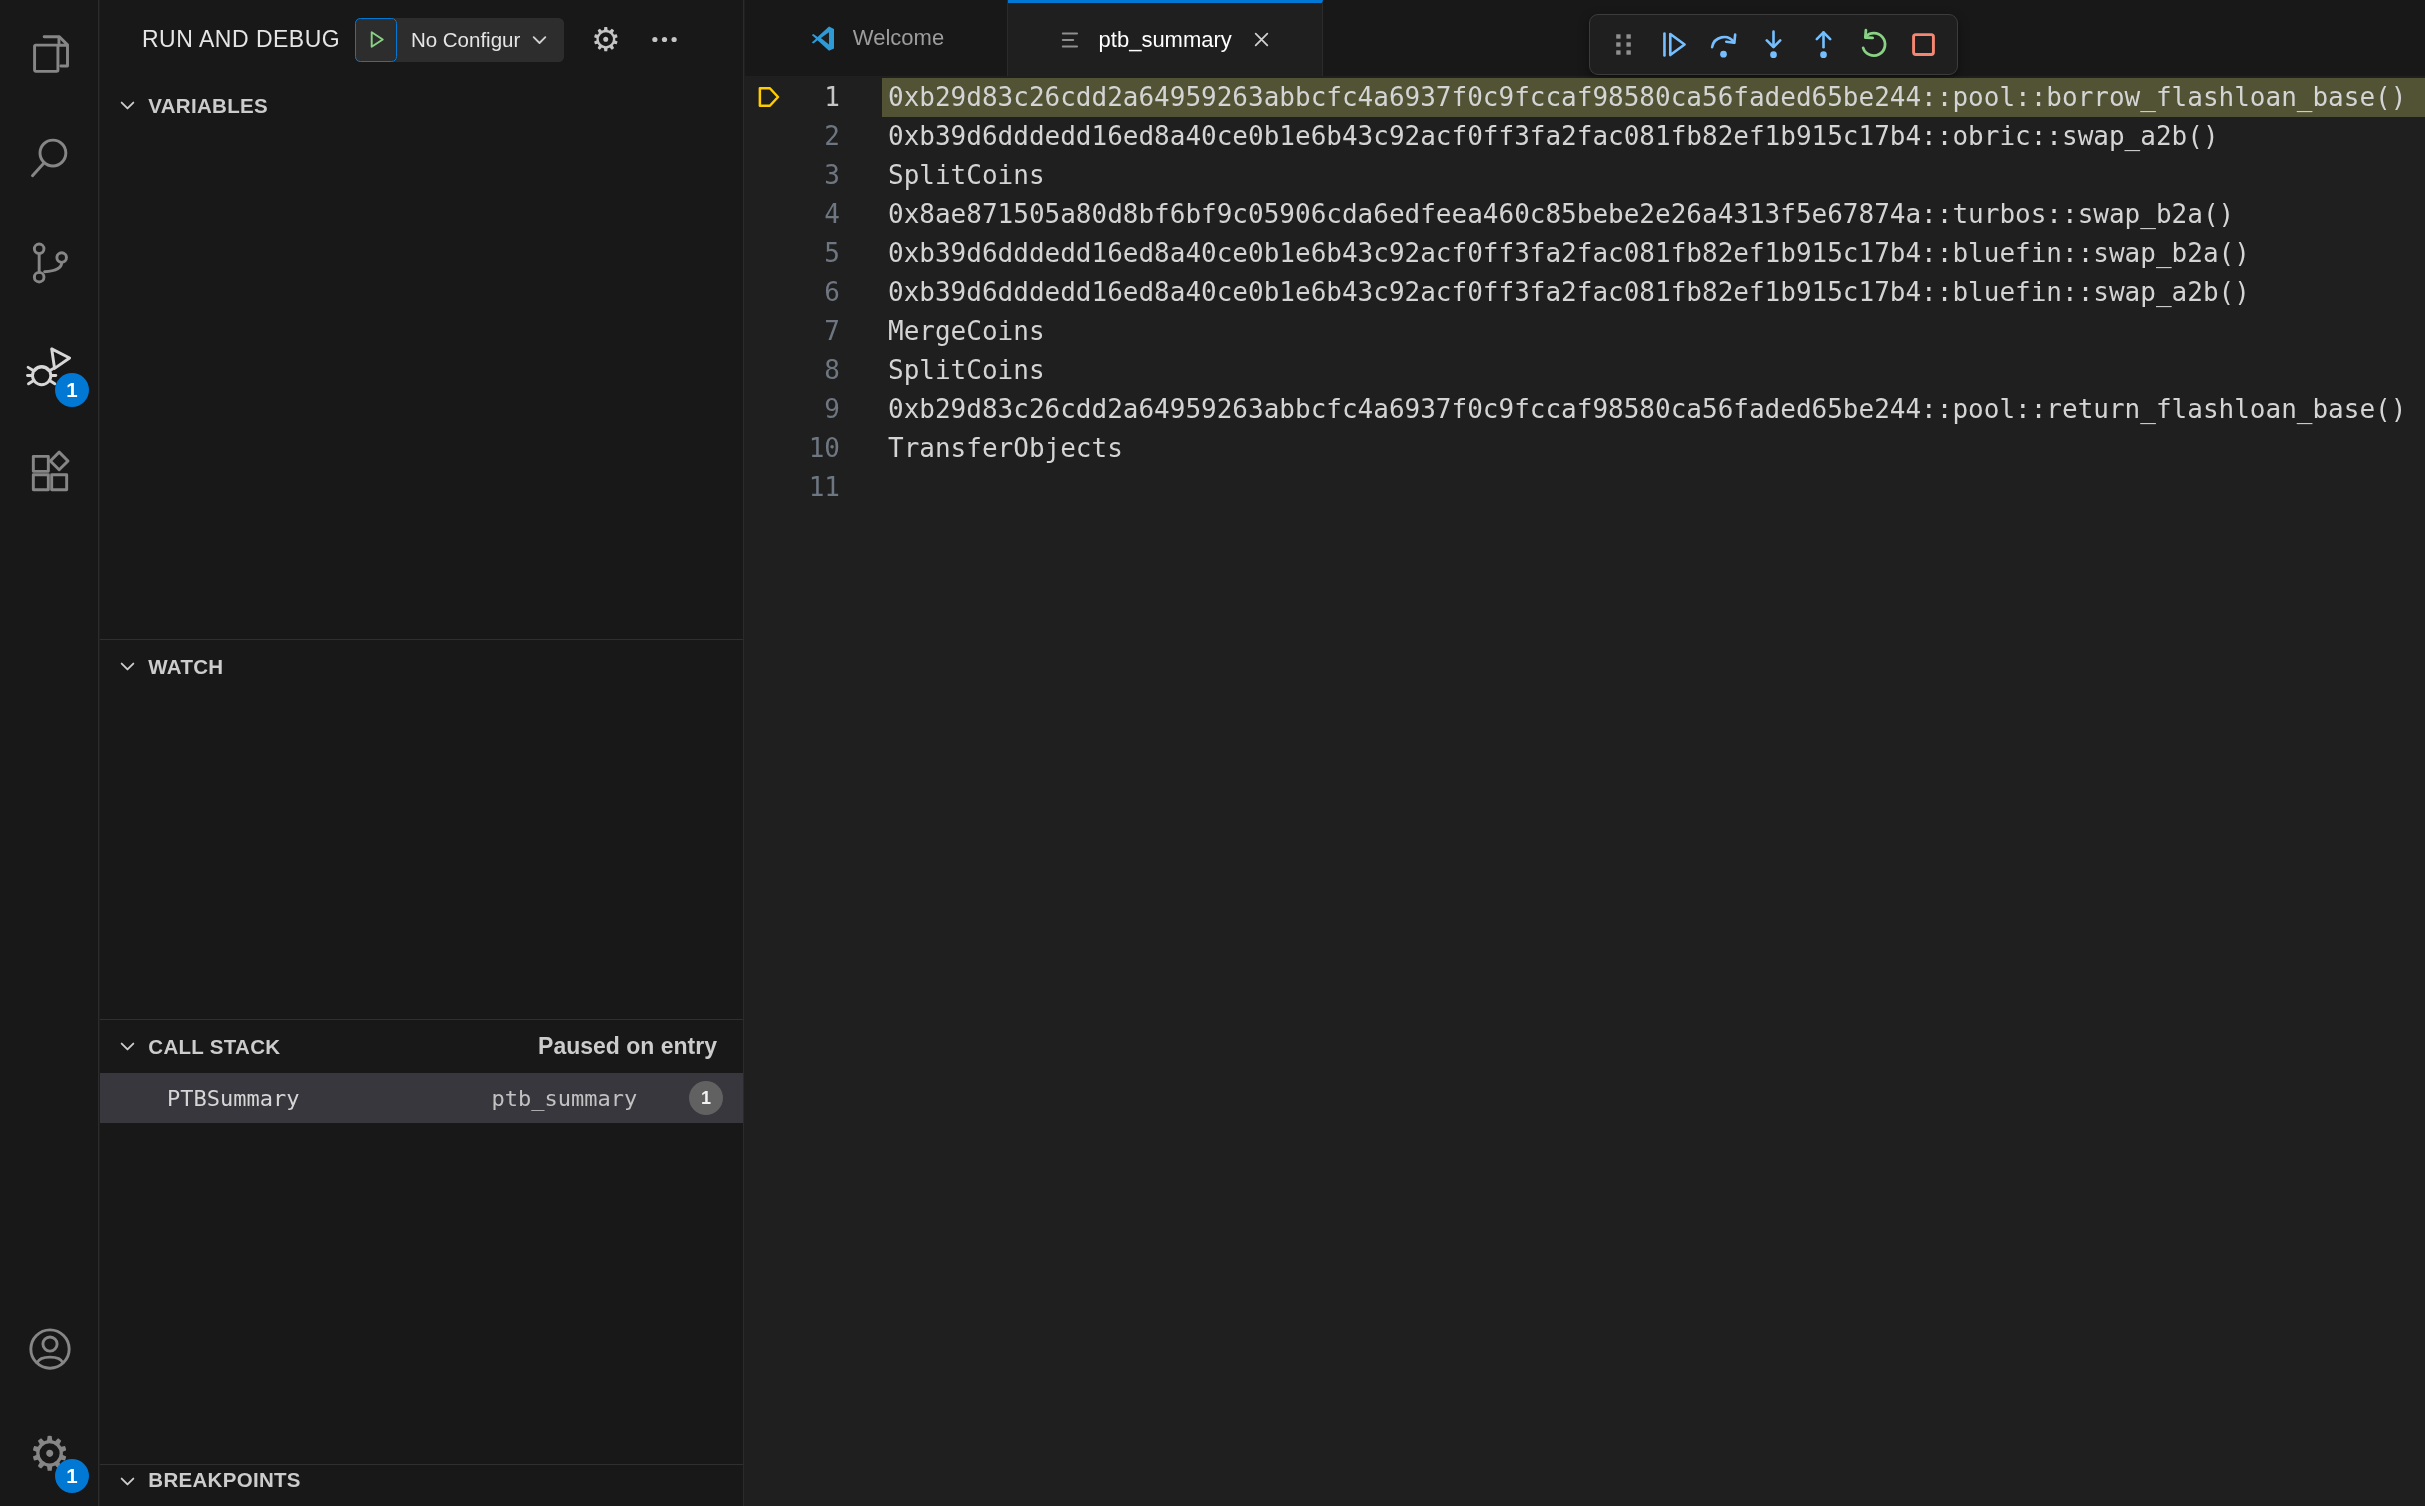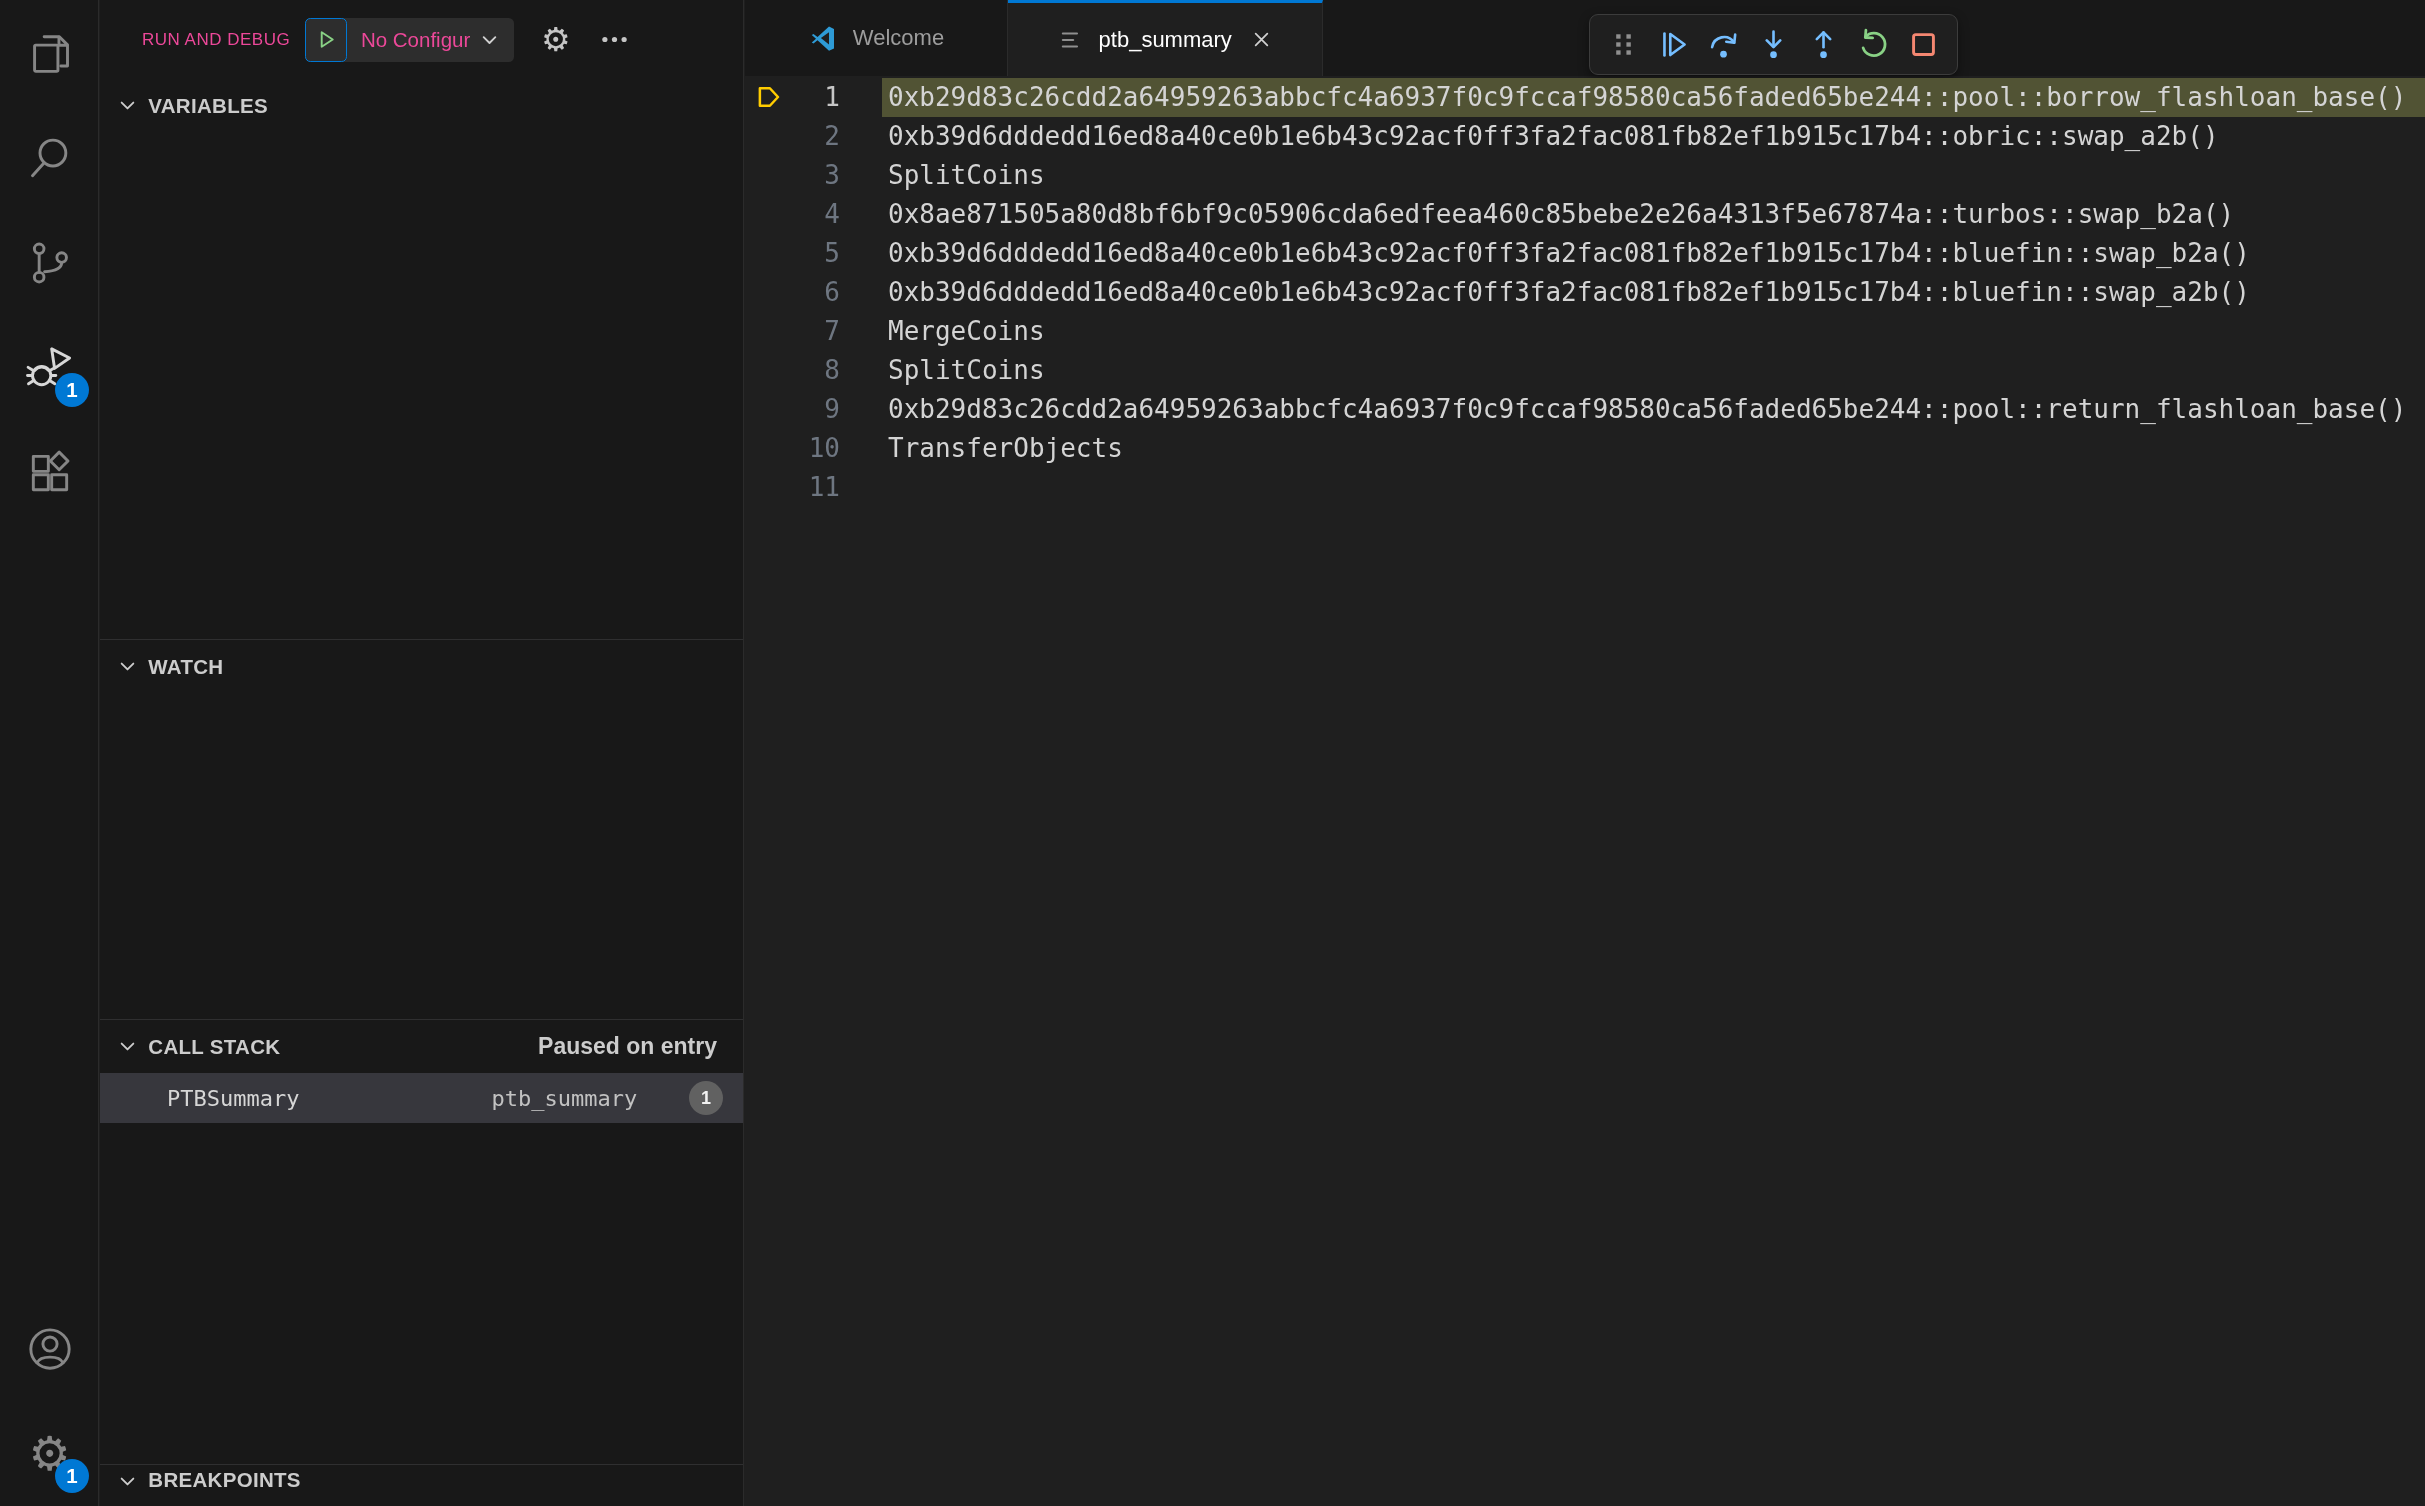--- a/index.html
+++ b/index.html
@@ -32,33 +32,33 @@
   .glyph-icon{ font-family:"DejaVu Sans", sans-serif; color:#868686; font-size:47px; line-height:1; }
 
   
   .sidebar{
     position:absolute; left:100px; top:0; width:644px; height:100%;
     background:#181818; border-right:0.8px solid #2b2b2b;
   }
   .sidebar-header{
     height:79px; display:flex; align-items:center; padding:0 23px 0 42px;
   }
-  .sidebar-title{ font-size:17px; color:#ec4899; letter-spacing:0.5px; white-space:nowrap; }
+  .sidebar-title{ font-size:23px; color:#e5e5e5; letter-spacing:0.5px; white-space:nowrap; }
   .config-group{
     margin-left:15px; height:44px; background:#2d2d2d; border-radius:5.3px;
     display:flex; align-items:stretch;
   }
   .play-btn{
     width:42px; border:1.5px solid #0078d4; border-radius:5.3px; background:#2d2d2d;
     display:flex; align-items:center; justify-content:center; cursor:pointer;
   }
   .play-btn svg{ width:23px; height:23px; }
   .config-select{
     display:flex; align-items:center; gap:9px; padding:0 13.7px 0 13.7px;
-    font-size:20.5px; color:#ec4899; cursor:pointer; white-space:nowrap;
+    font-size:20.5px; color:#e5e5e5; cursor:pointer; white-space:nowrap;
   }
   .hdr-icon{ margin-left:27px; cursor:pointer; color:#c5c5c5; display:flex; align-items:center; }
   .hdr-icon .glyph-icon{ color:#c5c5c5; font-size:33px; }
   .dots-icon svg{ width:33px; height:33px; fill:#c5c5c5; }
 
   .section{ position:absolute; left:0; width:643px; }
   .section.bordered{ border-top:0.8px solid #2f2f30; }
   .section-header{
     height:53px; display:flex; align-items:center; gap:10.6px;
     padding:0 26px 0 16.7px; cursor:pointer;

